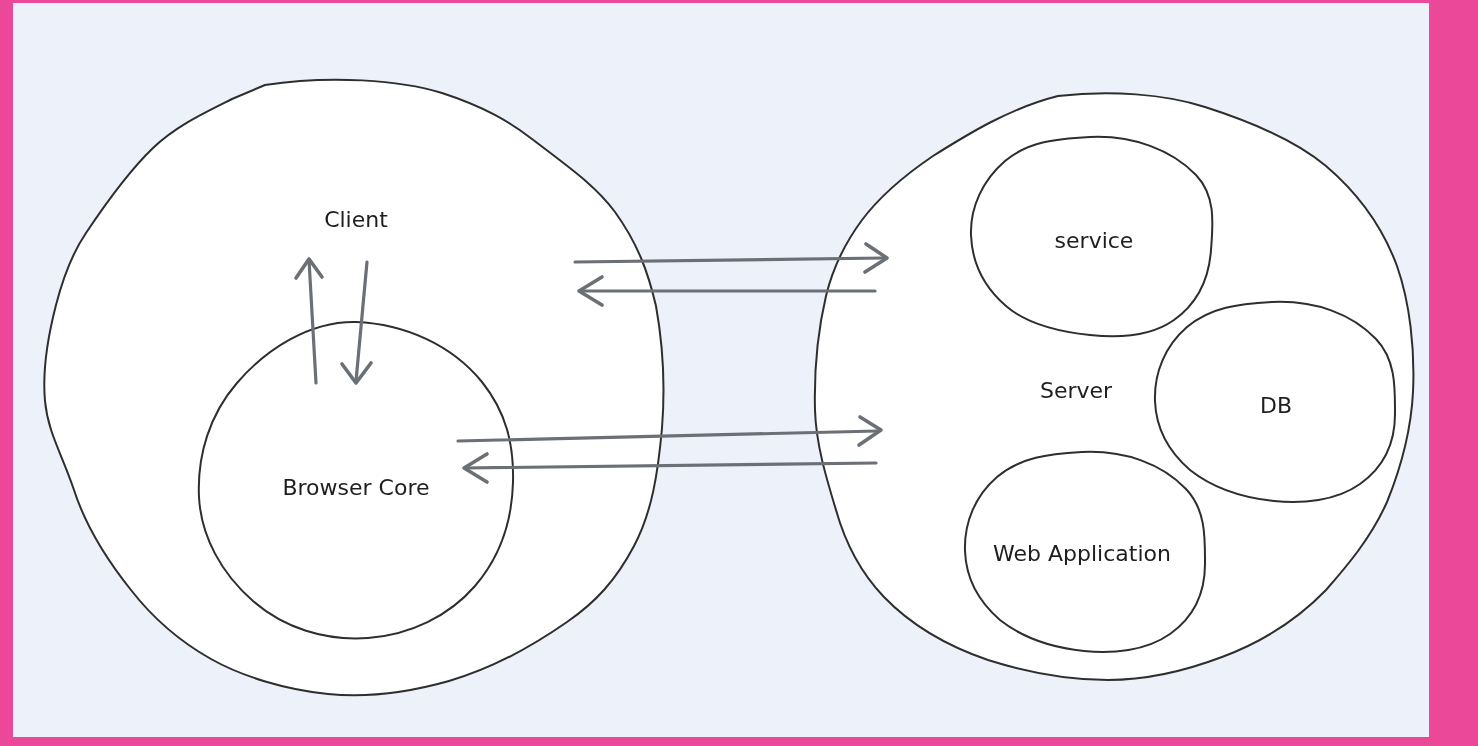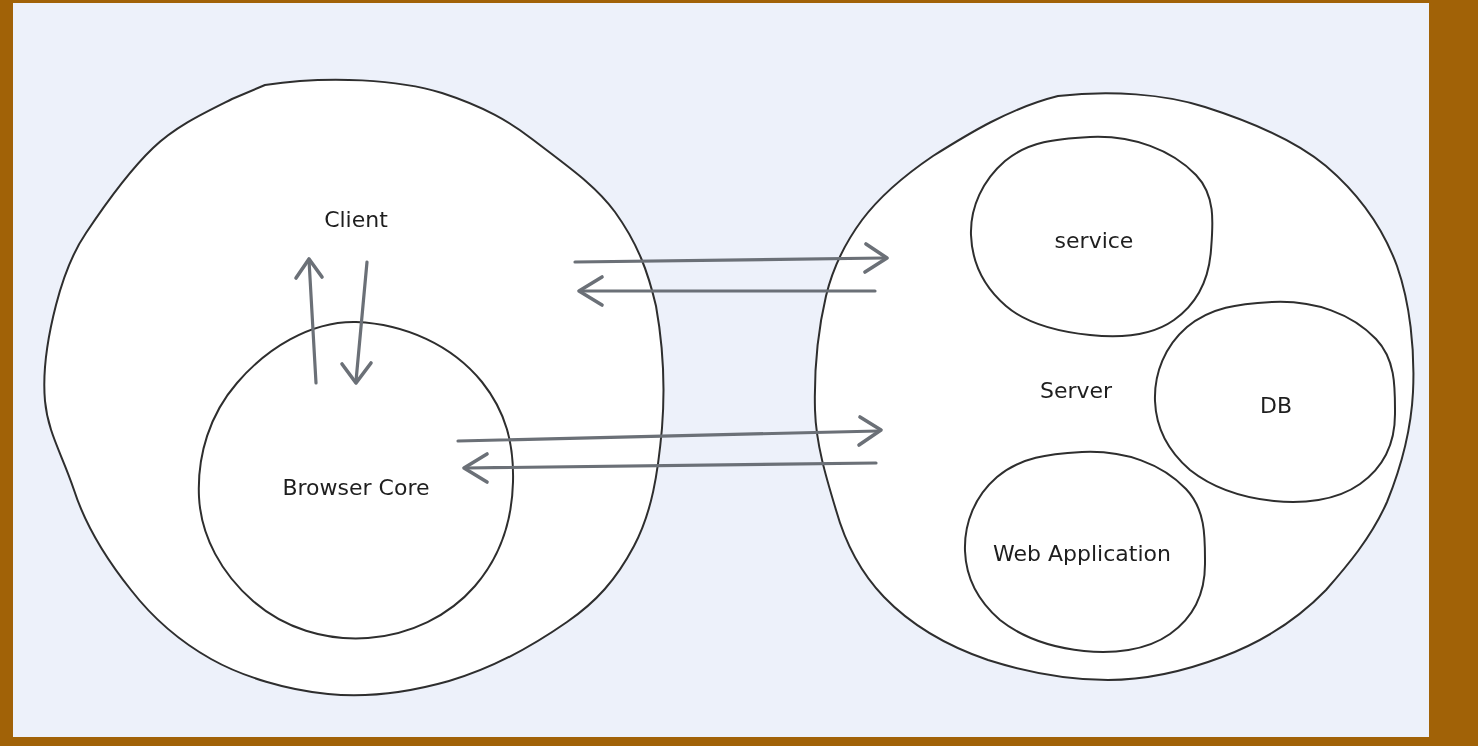--- a/index.html
+++ b/index.html
@@ -5,21 +5,21 @@
   html, body {
     margin: 0;
     padding: 0;
     background: #ffffff;
     font-family: "DejaVu Sans", sans-serif;
   }
   .page {
     position: relative;
     width: 1478px;
     height: 746px;
-    background: #a16207;
+    background: #ec4899;
     overflow: hidden;
   }
   .canvas {
     position: absolute;
     left: 13px;
     top: 3px;
     width: 1416px;
     height: 734px;
     background: #edf1fa;
   }

